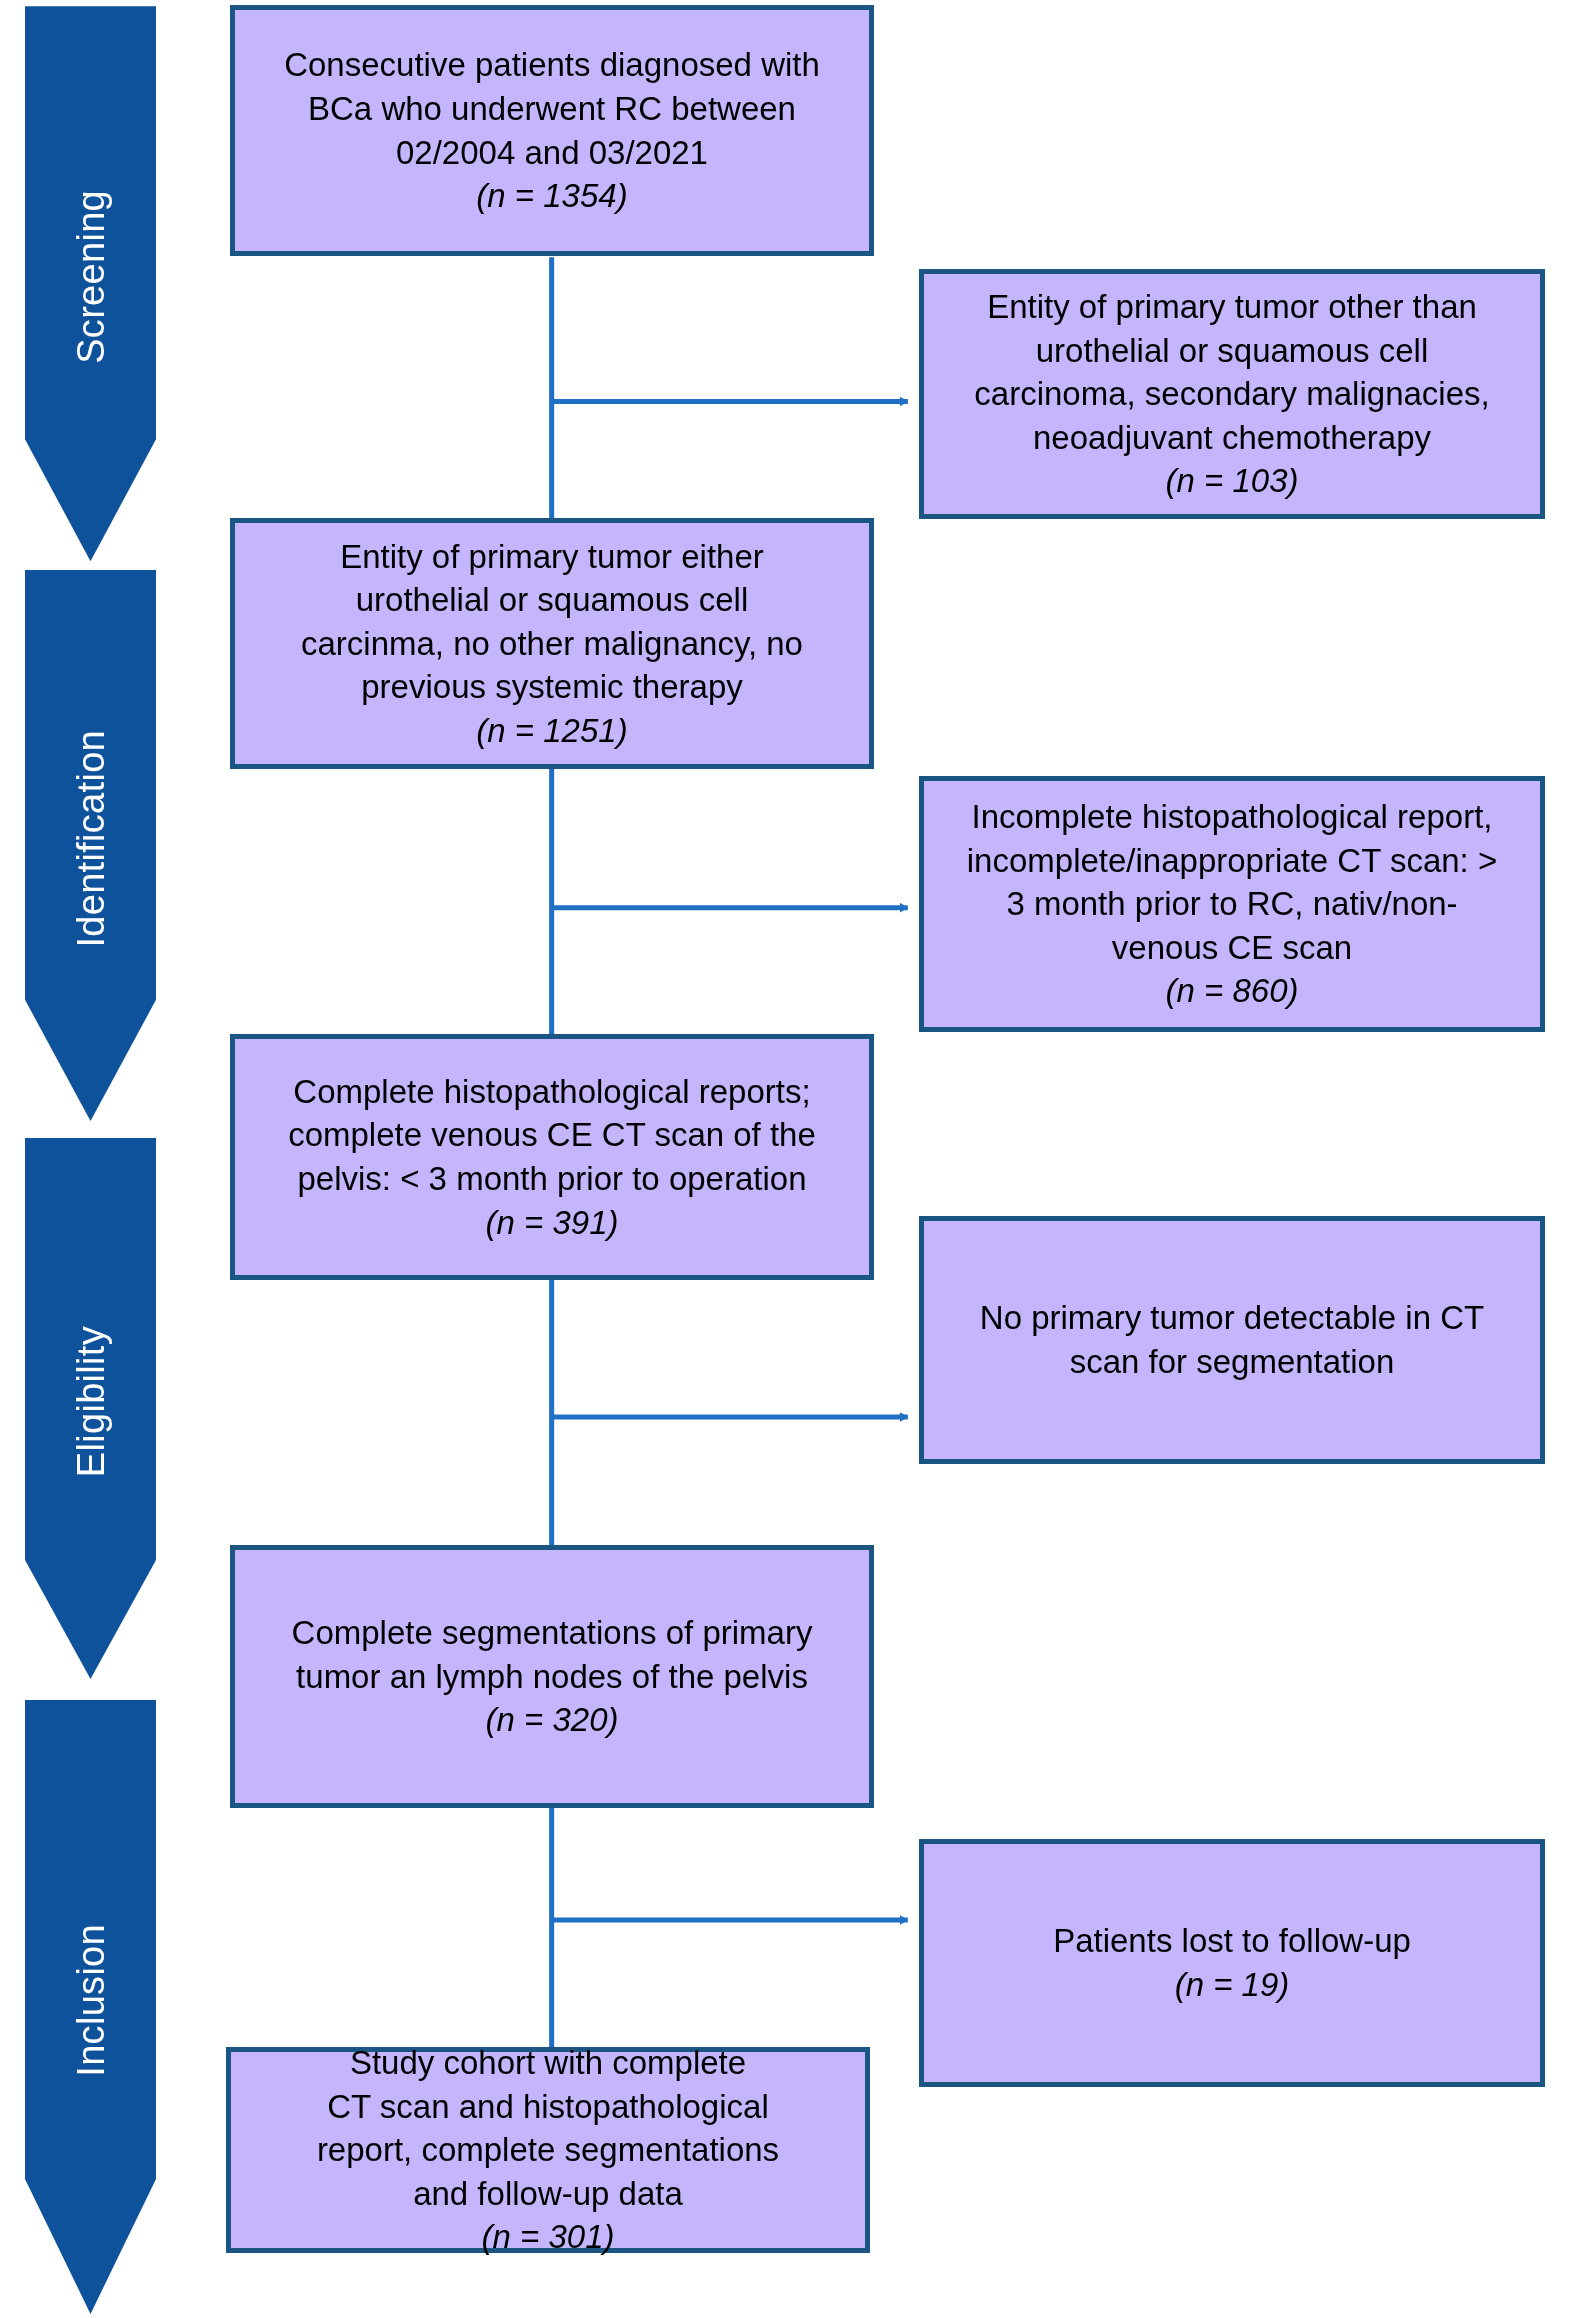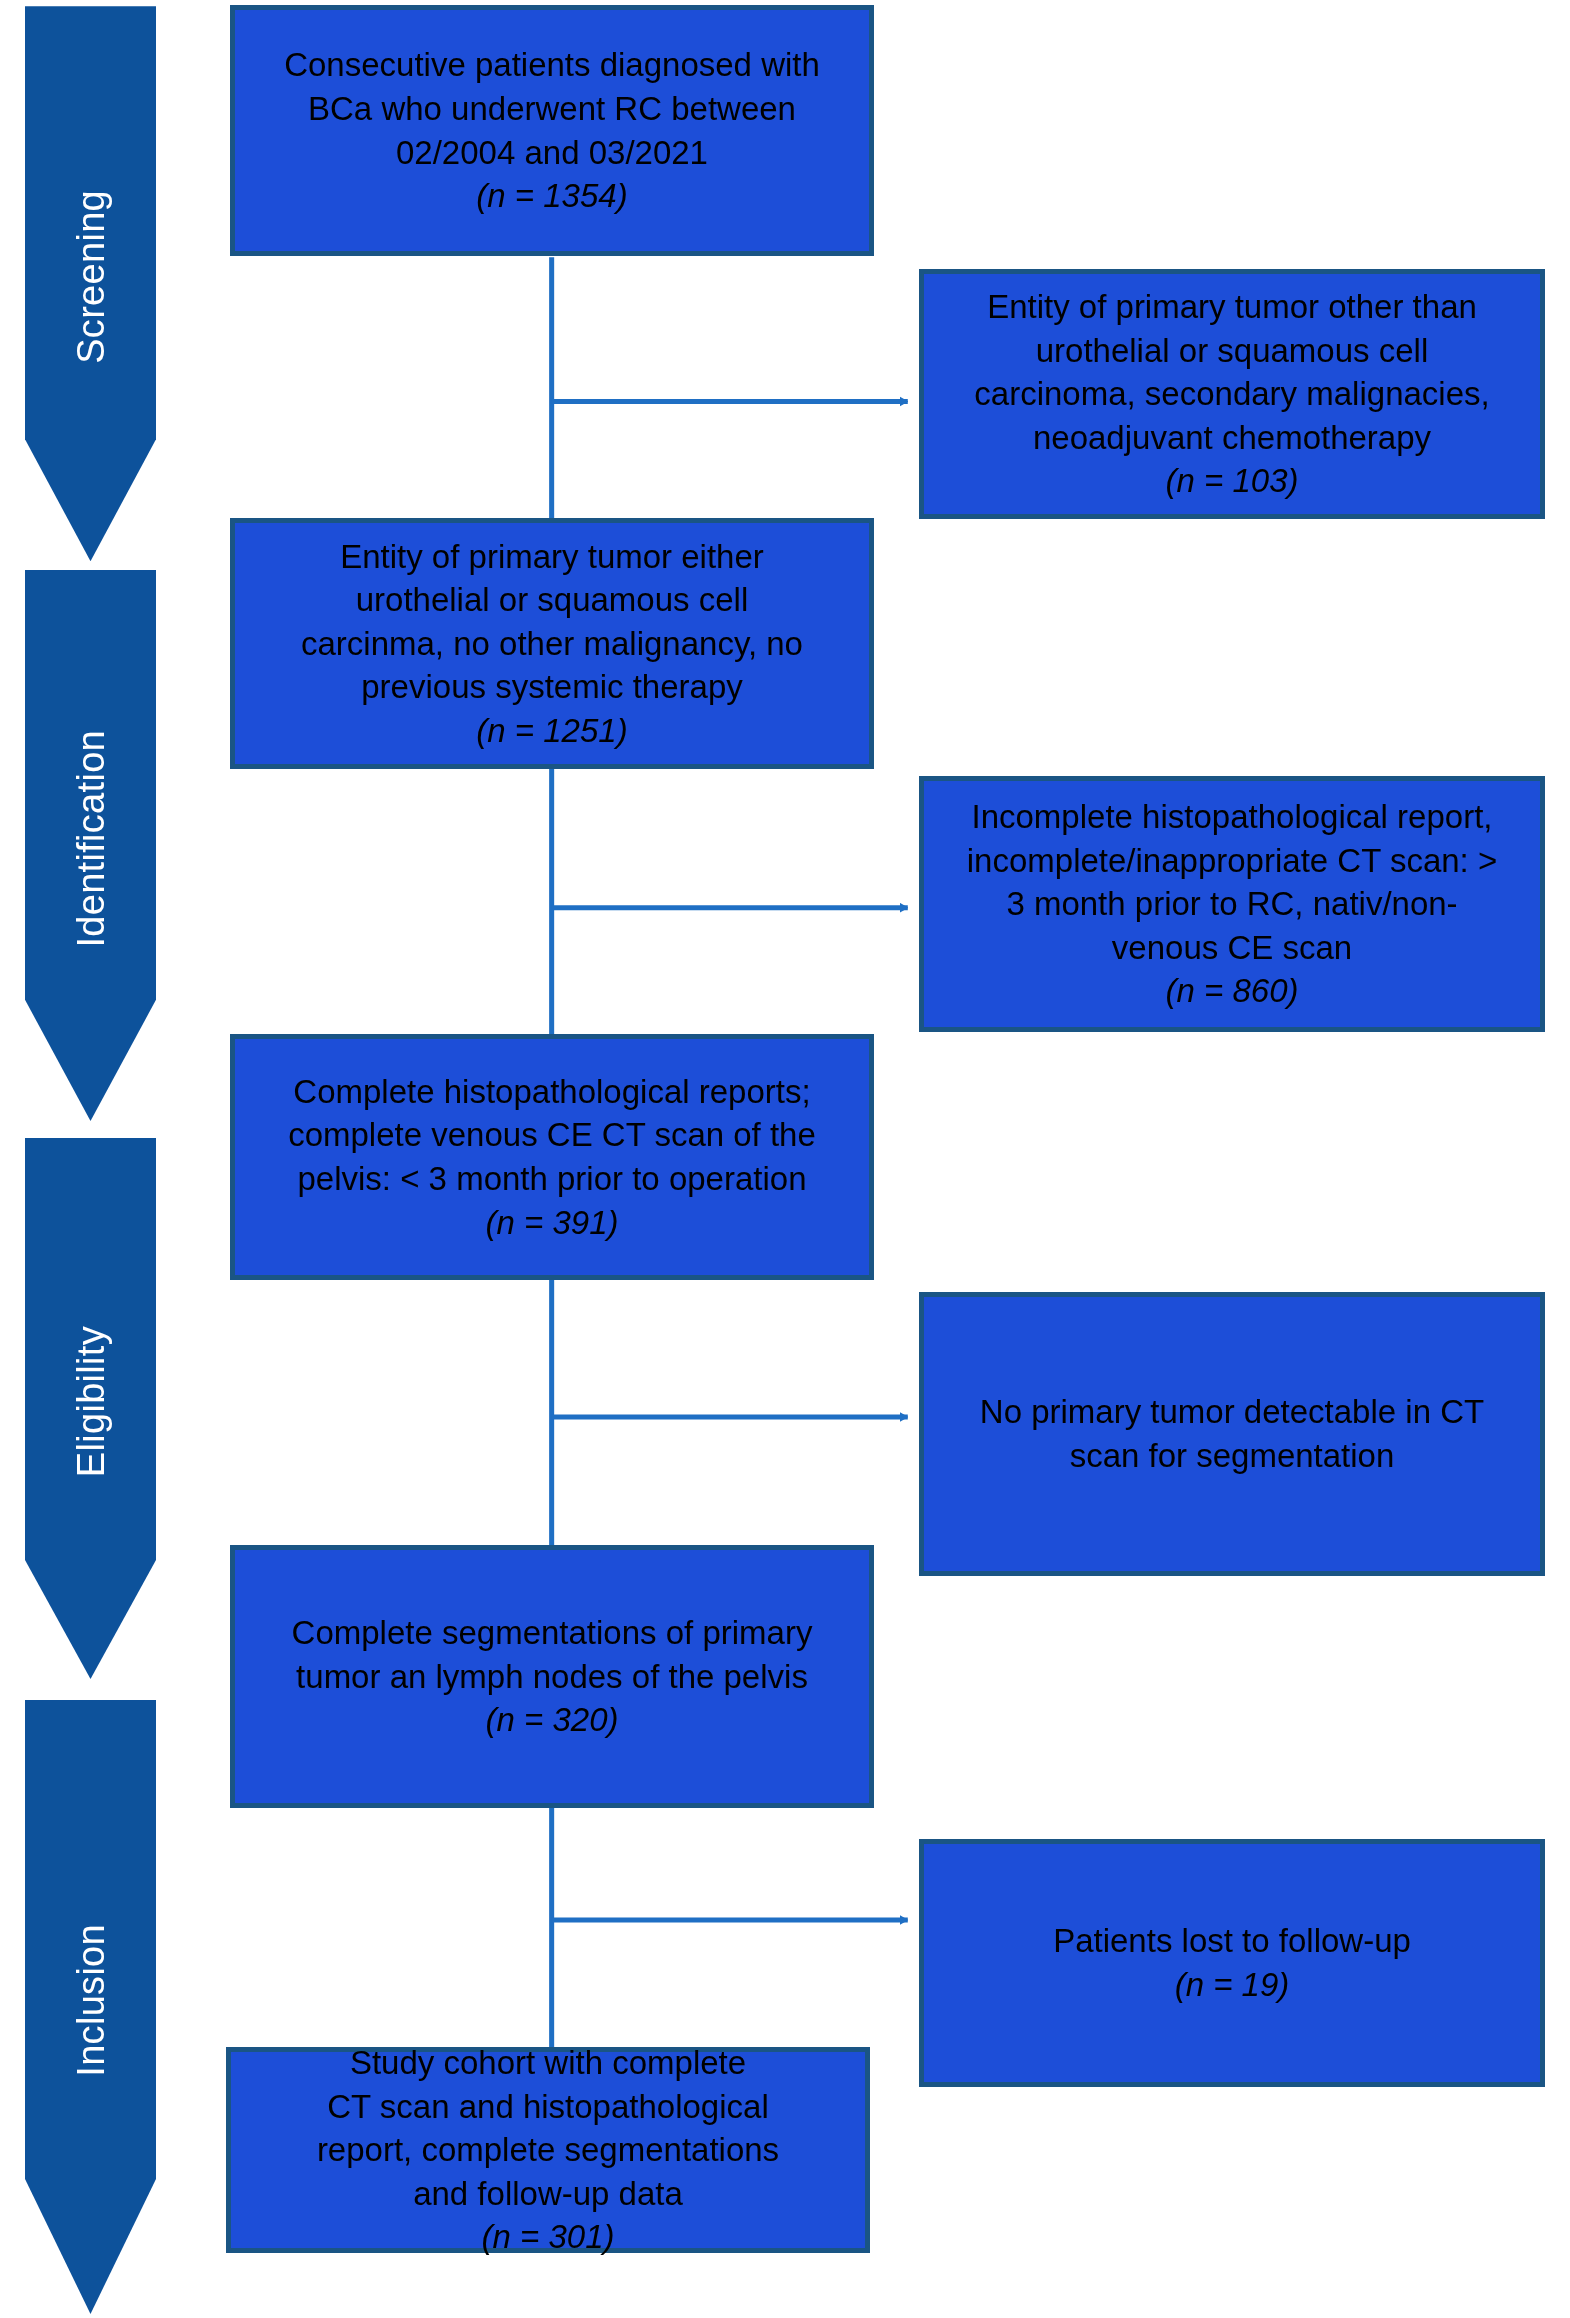--- a/index.html
+++ b/index.html
@@ -40,21 +40,21 @@
     writing-mode: vertical-rl;
     transform: rotate(180deg);
     line-height: 1;
     margin-bottom: 10%;
   }
 
   
   .flow-box {
     position: absolute;
     box-sizing: border-box;
-    background: #1d4ed8;
+    background: #c4b5fd;
     border: 5.7px solid #1A5584;
     display: flex;
     align-items: center;
     justify-content: center;
     padding: 8.8px 14px;
   }
   .flow-box .box-text {
     text-align: center;
     font-size: 33px;
     line-height: 1.32;
@@ -192,21 +192,21 @@
   <div class="flow-box" style="left:919px; top:776px; width:626px; height:256px;">
     <div>
       <div class="box-text">Incomplete histopathological report,
 incomplete/inappropriate CT scan: &gt;
 3 month prior to RC, nativ/non-
 venous CE scan</div>
       <div class="box-count">(n = 860)</div>
     </div>
   </div>
 
-  <div class="flow-box" style="left:919px; top:1292px; width:626px; height:284px;">
+  <div class="flow-box" style="left:919px; top:1216px; width:626px; height:248px;">
     <div>
       <div class="box-text">No primary tumor detectable in CT
 scan for segmentation</div>
     </div>
   </div>
 
   <div class="flow-box" style="left:919px; top:1795px; width:626px; height:248px;margin-top:44px;">
     <div>
       <div class="box-text">Patients lost to follow-up</div>
       <div class="box-count">(n = 19)</div>

